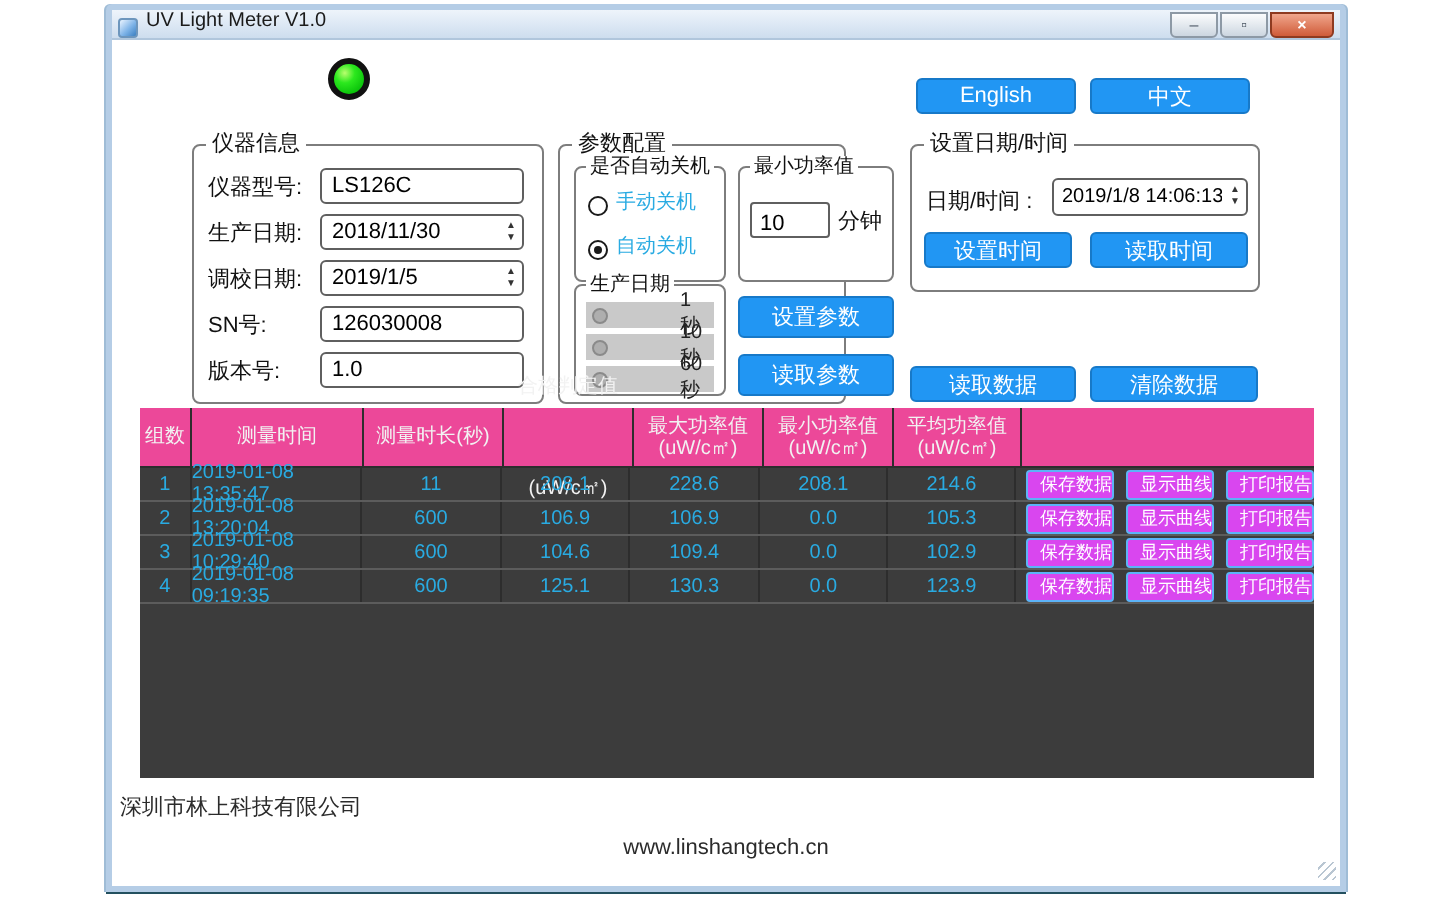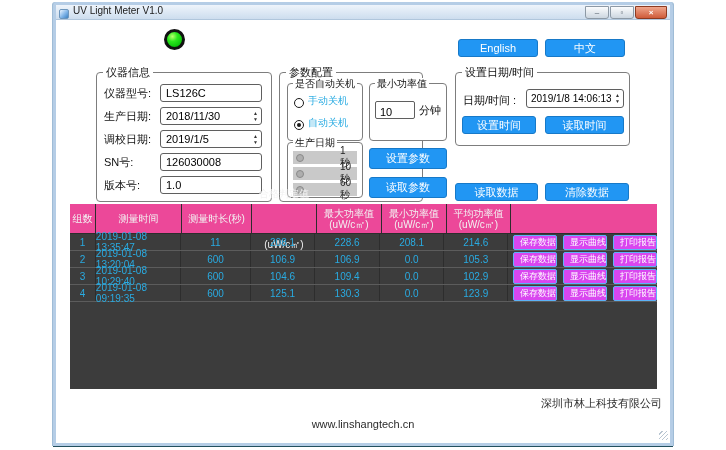--- a/index.html
+++ b/index.html
@@ -89,21 +89,21 @@
   .td { border-right:1px solid #2d2d2d; display:flex; align-items:center; justify-content:center;
         font-size:10px; color:#29abe2; }
   .c0{width:26px;} .c1{width:86px;} .c2{width:70px;} .c3{width:65px;gap:40px;} .c4{width:65px;}
   .c5{width:65px;} .c6{width:64px;} .c7{flex:1; border-right:none;}
   .actions { justify-content:flex-start; gap:6px; padding-left:5px; }
   .rbtn { display:inline-block; width:44px; height:15px; line-height:13px; text-align:right;
           background:#d946ef; border-radius:2px; color:#fff; font-size:9px; cursor:pointer;
           border:1px solid #5cb3f7; }
   .tfill { height:86px; }
 
-  .footer-company { position:absolute; left:16px; top:376px; width:590px; text-align:right;
+  .footer-company { position:absolute; left:4px; top:376px; width:590px; text-align:left;
                     font-size:11px; color:#2b2b2b; }
   .footer-site { position:absolute; left:0; top:398px; width:614px; text-align:center;
                  font-size:11px; color:#2b2b2b; }
   .resize-grip { position:absolute; right:2px; bottom:2px; width:9px; height:9px;
                  background:repeating-linear-gradient(135deg, transparent 0 2px, #b9c6d2 2px 3px); }
 </style>
 </head>
 <body>
 
 <div class="window">

